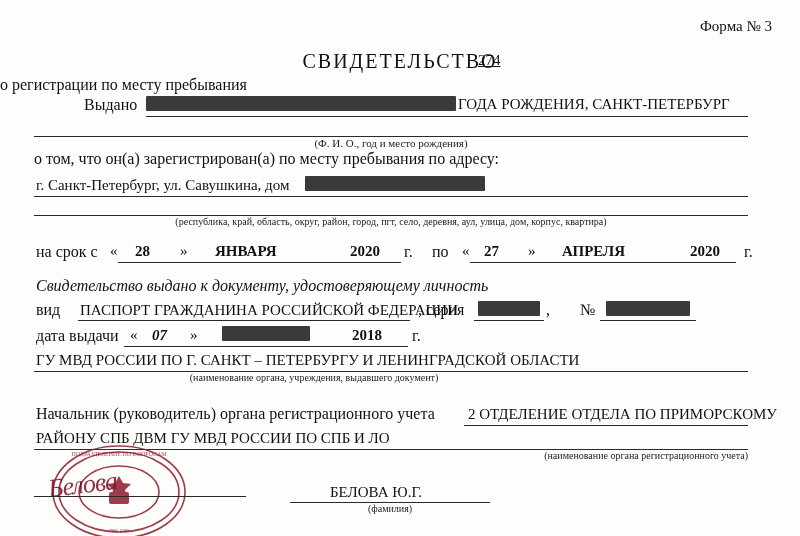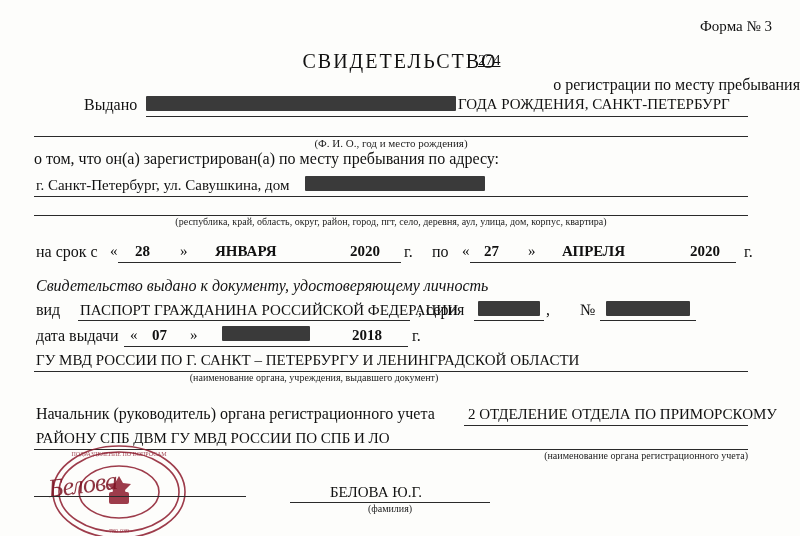--- a/index.html
+++ b/index.html
@@ -38,21 +38,21 @@
     top: 52px;
     left: 478px;
     font-size: 15px;
     text-decoration: underline;
     letter-spacing: 0;
   }
   .subtitle {
     top: 76px;
     left: 0;
     width: 800px;
-    text-align: right;
+    text-align: left;
     font-size: 16px;
   }
   .line {
     border-bottom: 1px solid #2a2a2a;
     height: 0;
   }
   .redact {
     background: #3a3a3a;
     height: 15px;
     border-radius: 1px;
@@ -145,21 +145,21 @@
   <div class="abs redact" style="top:301px; left:478px; width:62px;"></div>
   <div class="abs lbl" style="top:301px; left:546px;">,</div>
   <div class="abs lbl" style="top:301px; left:580px;">№</div>
   <div class="abs redact" style="top:301px; left:606px; width:84px;"></div>
   <div class="abs line" style="top:320px; left:78px; width:332px;"></div>
   <div class="abs line" style="top:320px; left:474px; width:70px;"></div>
   <div class="abs line" style="top:320px; left:600px; width:96px;"></div>
 
   <div class="abs lbl" style="top:327px; left:36px;">дата выдачи</div>
   <div class="abs fld" style="top:327px; left:130px;">«</div>
-  <div class="abs fld bold-ish" style="top:327px; left:152px;">07</div>
+  <div class="abs fld bold-ish" style="top:327px; left:152px;font-style:italic;">07</div>
   <div class="abs fld" style="top:327px; left:190px;">»</div>
   <div class="abs redact" style="top:326px; left:222px; width:88px;"></div>
   <div class="abs fld bold-ish" style="top:327px; left:352px;">2018</div>
   <div class="abs lbl" style="top:327px; left:412px;">г.</div>
   <div class="abs line" style="top:346px; left:124px; width:284px;"></div>
 
   <div class="abs fld" style="top:352px; left:36px;">ГУ  МВД  РОССИИ  ПО  Г. САНКТ – ПЕТЕРБУРГУ  И  ЛЕНИНГРАДСКОЙ ОБЛАСТИ</div>
   <div class="abs line" style="top:371px; left:34px; width:714px;"></div>
   <div class="abs smaller-center" style="top:372px; left:34px; width:560px;">(наименование органа, учреждения, выдавшего документ)</div>
 

